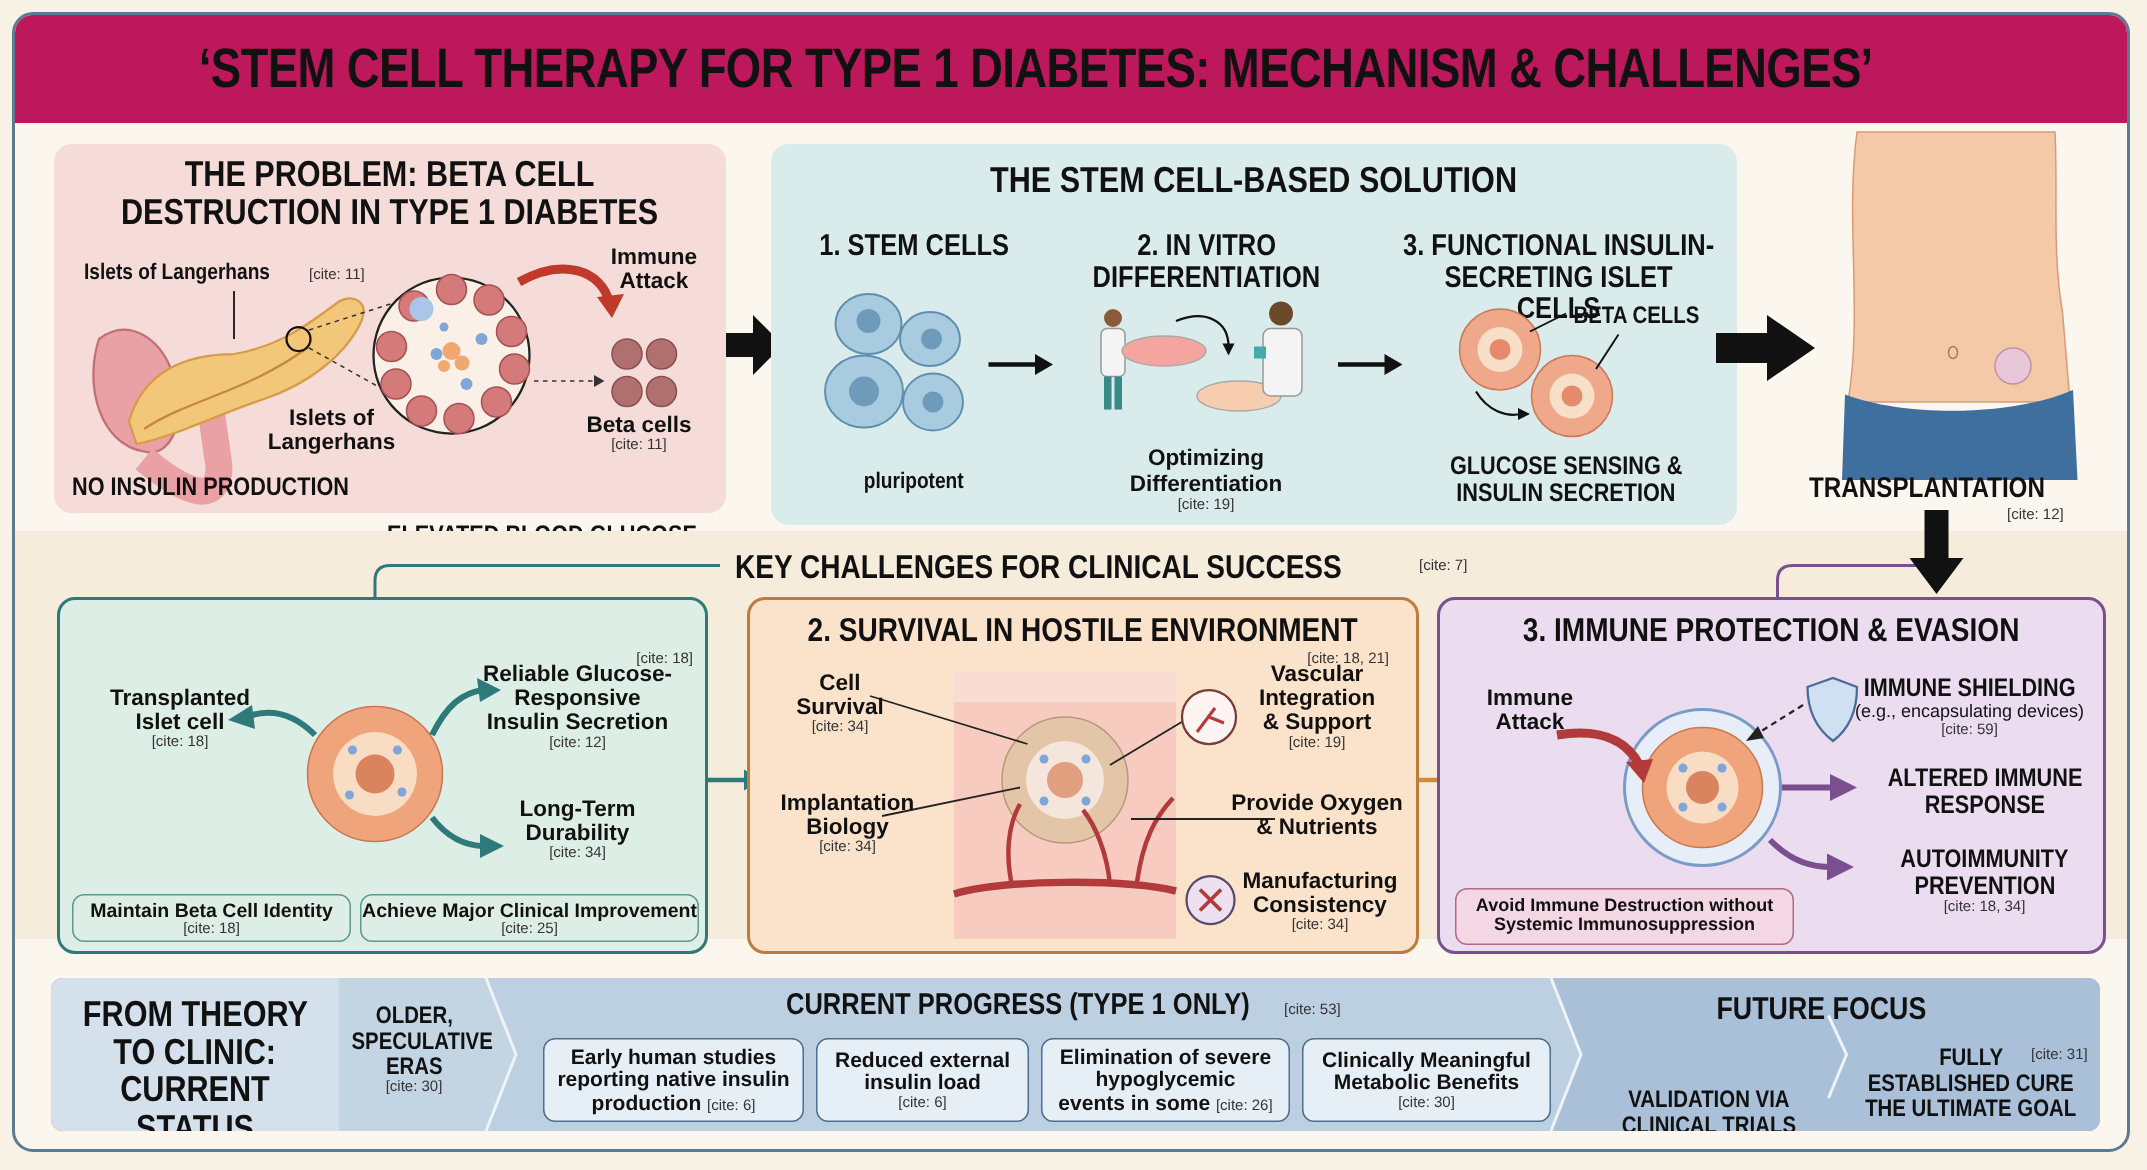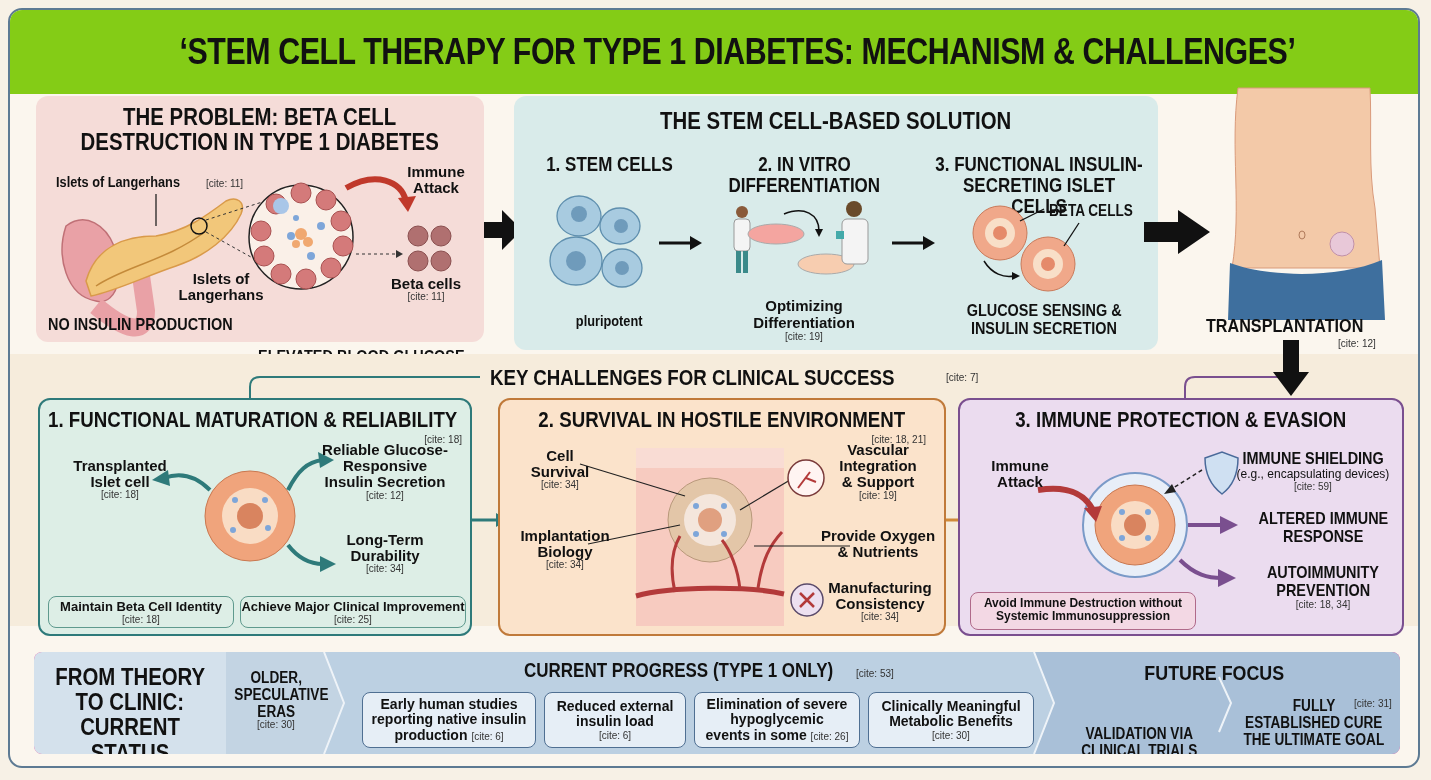--- a/index.html
+++ b/index.html
@@ -1,18 +1,18 @@
 <!DOCTYPE html>
 <html><head>
 <meta charset="utf-8">
 <style>
 *{box-sizing:border-box;margin:0;padding:0}
 body{width:1431px;height:780px;background:#f7f1e6;font-family:"Liberation Sans",sans-serif;position:relative;overflow:hidden;color:#111}
 .frame{position:absolute;left:8px;top:8px;width:1412px;height:760px;border:2px solid #5d7a93;border-radius:14px;background:#fbf6ee;overflow:hidden}
-.title-bar{position:absolute;left:0;top:0;width:100%;height:84px;background:#84cc16;display:flex;align-items:center;justify-content:flex-end}
+.title-bar{position:absolute;left:0;top:0;width:100%;height:72px;background:#be185d;display:flex;align-items:center;justify-content:flex-start}
 .title{font-size:37px;font-weight:700;letter-spacing:-0.5px;transform:scaleX(0.82);white-space:nowrap;color:#111}
 .cite{font-size:10px;font-weight:400;color:#333}
 .abs{position:absolute}
 .panel{position:absolute;border-radius:12px}
 .center{text-align:center}
 .h{font-weight:700;line-height:1.05}
 .box{position:absolute;border-radius:8px;text-align:center;line-height:1.1}
 svg{position:absolute;overflow:visible}
 .tag{font-size:15px;font-weight:700;line-height:1.08}
 .sq{display:inline-block;transform:scaleX(0.85);transform-origin:center}
@@ -192,21 +192,20 @@
   </div>
   <div class="abs cite" style="left:936px;top:362px;">[cite: 7]</div>
   <svg style="left:0;top:0" width="1431" height="780">
     <path d="M470 367 L250 367 Q240 367 240 377 L240 388" fill="none" stroke="#2e7a7a" stroke-width="2"></path>
     <path d="M1270 367 L1185 367 Q1175 367 1175 377 L1175 388" fill="none" stroke="#7a4f8f" stroke-width="2"></path>
     <rect x="1273" y="330" width="16" height="34" fill="#111"></rect>
     <polygon points="1263,362 1299,362 1281,386" fill="#111"></polygon>
   </svg>
 
   <div class="panel" style="left:28px;top:388px;width:434px;height:238px;background:#ddeee6;border:2px solid #2e7a7a;">
-    <div class="abs h" style="left:8px;top:8px;font-size:22px;white-space:nowrap;"><span class="sq" style="transform-origin:left">1. FUNCTIONAL MATURATION &amp; RELIABILITY</span></div>
     <div class="abs cite" style="right:8px;top:34px;">[cite: 18]</div>
     <svg style="left:0;top:0" width="434" height="238">
       <circle cx="210" cy="116" r="45" fill="#f0a47c" stroke="#c9774f"></circle>
       <circle cx="210" cy="116" r="28" fill="#f9dcc4"></circle>
       <circle cx="210" cy="116" r="13" fill="#d9845f"></circle>
       <g fill="#7ea6d9">
           <circle cx="195" cy="100" r="3"></circle>
           <circle cx="225" cy="100" r="3"></circle>
           <circle cx="193" cy="130" r="3"></circle>
           <circle cx="228" cy="128" r="3"></circle>

